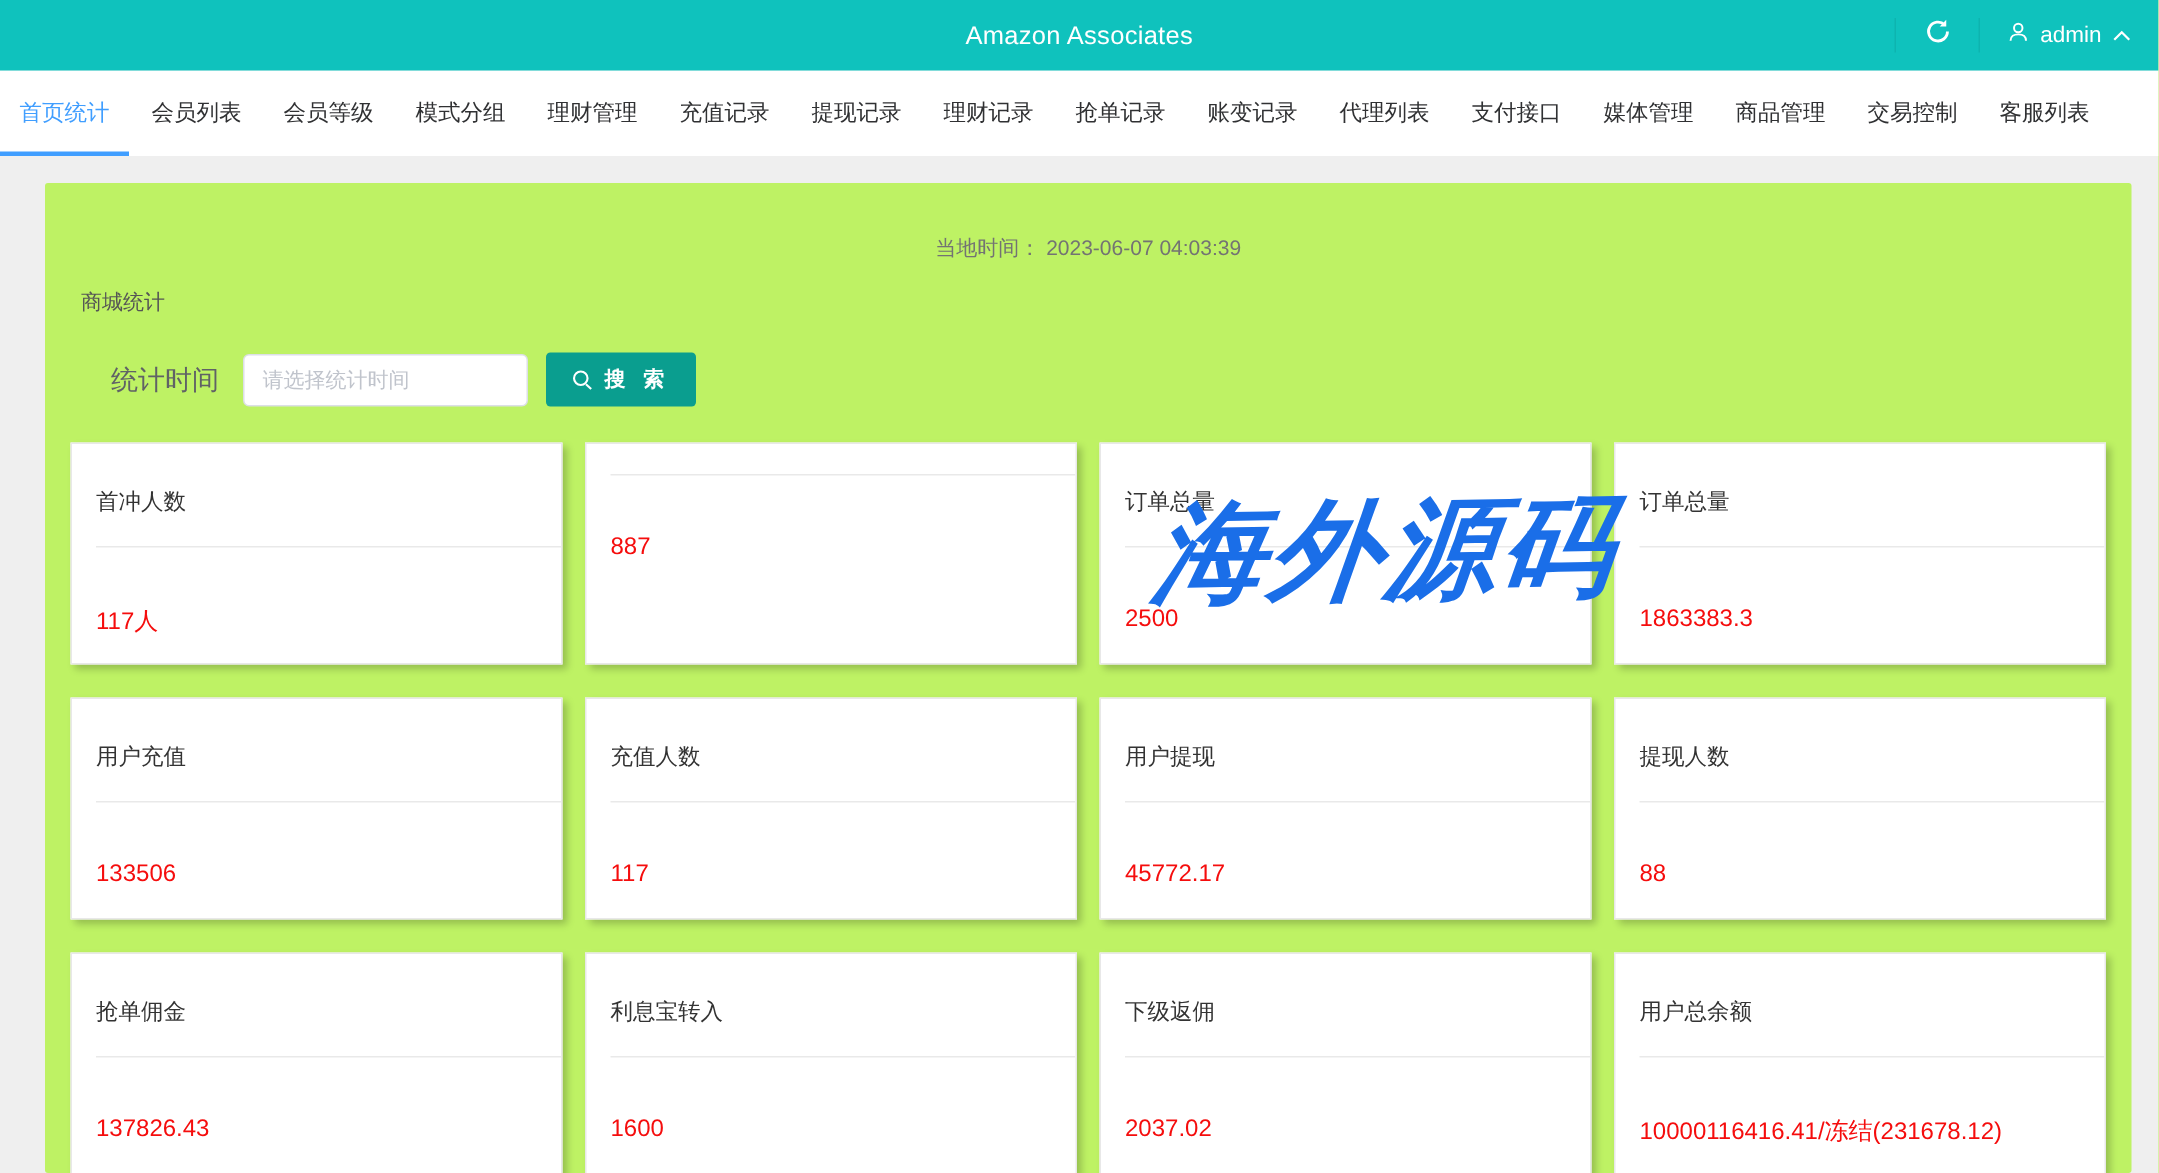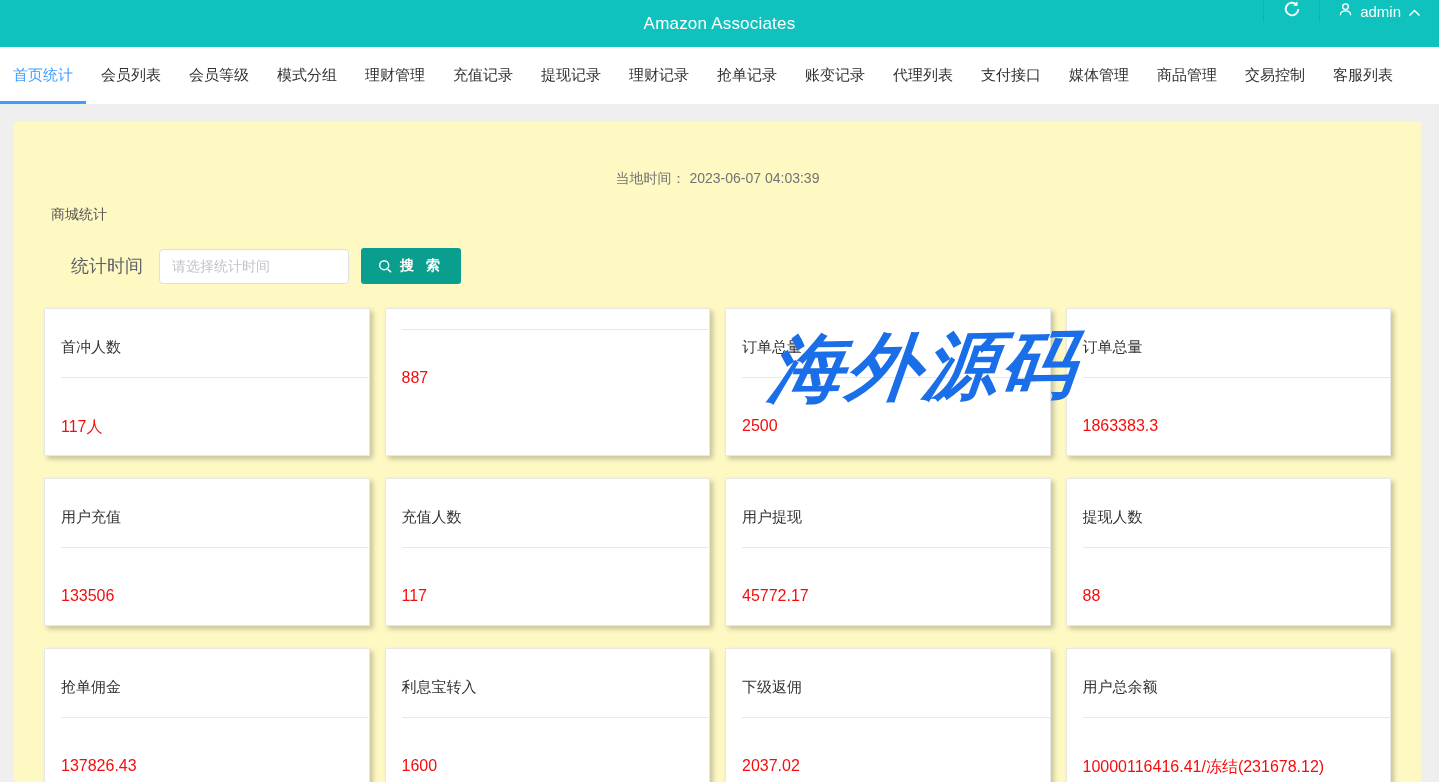--- a/index.html
+++ b/index.html
@@ -7,21 +7,21 @@
   body {
     background:#efefef;
     font-family:"Liberation Sans","DejaVu Sans",sans-serif;
     position:relative;
     overflow:hidden;
   }
 
   
   .app-header {
     height:47px; background:#0fc2bd; color:#fff;
-    display:flex; align-items:flex-start; position:relative;
+    display:flex; align-items:center; position:relative;
   }
   .app-title {
     position:absolute; left:0; right:0; top:0; bottom:0;
     display:flex; align-items:center; justify-content:center;
     font-size:17px; letter-spacing:.2px;
   }
   .header-right { margin-left:auto; display:flex; align-items:stretch; z-index:2; }
   .icon-btn {
     width:56px; display:flex; align-items:center; justify-content:center;
     border-left:1px solid rgba(0,0,0,0.07); cursor:pointer;
@@ -42,22 +42,22 @@
   .nav-item.active { color:#409eff; }
   .nav-item.active::after {
     content:""; position:absolute; left:0; right:0; bottom:0;
     height:3px; background:#409eff;
   }
 
   .nav-gap { height:18px; }
 
   
   .main-panel {
-    margin:0 18px 0 14px; background:#fef9c3; border-radius:2px;
-    height:660px; padding:30px; position:relative;
+    margin:0 18px 0 30px; background:#bef264; border-radius:2px;
+    height:660px; padding:17px; position:relative;
   }
   .time-row {
     text-align:center; font-size:14px; color:#737373; margin-top:18px;
   }
   .section-title { font-size:14px; color:#555; margin:18px 0 0 7px; }
 
   .filter-row { display:flex; align-items:center; margin-top:24px; }
   .filter-label {
     width:99px; text-align:right; font-size:18px; color:#606266; margin-right:16px;
   }

